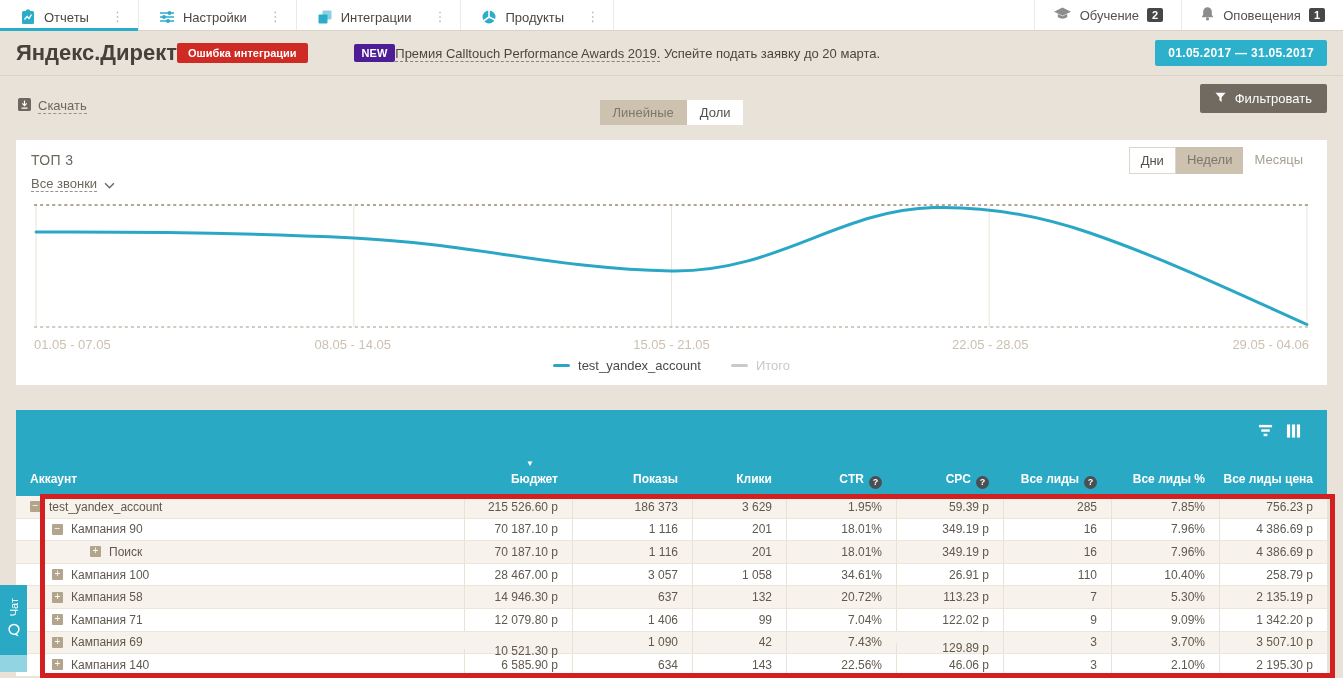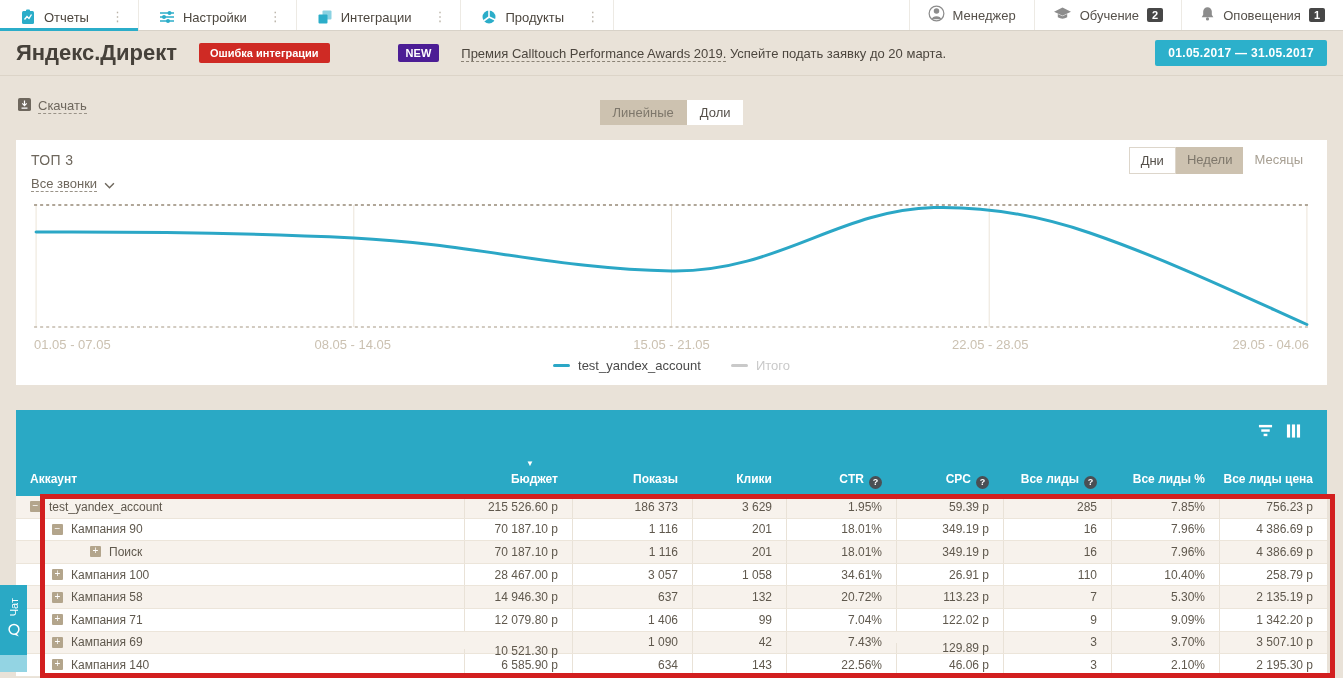--- a/index.html
+++ b/index.html
@@ -17,21 +17,21 @@
     padding:4px 6px 0 20px; border-right:1px solid #edeae4; font-size:13px; cursor:pointer; }
   .nav-tab .ticon { display:flex; margin-right:8px; }
   .nav-tab .kebab { color:#b9b2a7; font-size:13px; margin-left:14px; padding:0 8px; line-height:10px; }
   .nav-tab.active::after { content:""; position:absolute; left:0; right:0; bottom:-1px;
     height:3px; background:#2badc9; }
   .nav-item { display:flex; align-items:center; gap:8px; padding:0 18px;
     border-left:1px solid #edeae4; font-size:13px; color:#55504a; }
   .badge-dark { background:#474747; color:#fff; font-size:11px; font-weight:bold;
     padding:1px 5px; border-radius:2px; }
   
-  .page-header { height:45px; display:flex; align-items:center; gap:22px;
+  .page-header { height:45px; display:flex; align-items:center; gap:0;
     padding:0 16px; border-bottom:1px solid #dcd4c8; }
   .page-title { font-size:22px; color:#46413a; }
   .err-badge { background:#cf2a24; color:#fff; font-size:11px; font-weight:bold;
     padding:4px 11px; border-radius:2px; }
   .new-badge { background:#4c1d95; color:#fff; font-size:11px; font-weight:bold;
     padding:3px 8px; border-radius:2px; margin-left:46px; }
   .promo { font-size:13px; color:#4c463e; }
   .promo .dashed { border-bottom:1px dashed #8a8275; cursor:pointer; }
   .date-btn { margin-left:auto; background:#2cb0cb; color:#fff; font-weight:bold;
     font-size:12px; padding:6px 13px; border-radius:2px; cursor:pointer; letter-spacing:.3px; }
@@ -153,30 +153,20 @@
             </g>
           </svg>
       </span>
       <span>Продукты</span>
       <span class="kebab">⋮</span>
     </div>
   </div>
   <div class="nav-right">
     <div class="nav-item">
       <span>
-        <svg width="17" height="17" viewBox="0 0 18 18">
-            <circle cx="9" cy="9" r="7.8" fill="none" stroke="#8c8c8c" stroke-width="1.3"></circle>
-            <circle cx="9" cy="6.4" r="2.9" fill="#8c8c8c"></circle>
-            <path d="M3.8,15.2 a5.4,4.6 0 0 1 10.4,0 z" fill="#8c8c8c"></path>
-          </svg>
-      </span>
-      <span>Менеджер</span>
-    </div>
-    <div class="nav-item">
-      <span>
         <svg width="19" height="15" viewBox="0 0 20 16">
             <path d="M10,1.5 L19,6 L10,10.5 L1,6 Z" fill="#8c8c8c"></path>
             <path d="M5,8.5 v3.5 q5,3 10,0 v-3.5 l-5,2.5 z" fill="#8c8c8c"></path>
           </svg>
       </span>
       <span>Обучение</span>
       <span class="badge-dark">2</span>
     </div>
     <div class="nav-item">
       <span>
@@ -206,20 +196,28 @@
           <rect width="14" height="14" rx="2" fill="#6e675d"></rect>
           <path d="M7,2.8 v5 M4.6,5.8 L7,8.2 L9.4,5.8 M3.8,10.8 h6.4" stroke="#fff" stroke-width="1.3" fill="none"></path>
         </svg>
     </span>
     <span class="lbl">Скачать</span>
   </div>
   <div class="seg-toggle">
     <span class="seg on">Линейные</span>
     <span class="seg off">Доли</span>
   </div>
+  <button class="filter-btn" style="border:none">
+    <span>
+      <svg width="11" height="11" viewBox="0 0 12 12">
+          <path d="M0.5,0.8 h11 L7.2,5.6 V11 L4.8,9.1 V5.6 Z" fill="#fff"></path>
+        </svg>
+    </span>
+    <span>Фильтровать</span>
+  </button>
 </div>
 
 <section class="chart-card">
   <div class="top3">ТОП 3</div>
   <div class="metric">
     <span class="lbl">Все звонки</span>
     <span>
       <svg width="11" height="7" viewBox="0 0 10 6">
           <polyline points="1,1 5,5 9,1" fill="none" stroke="#6e675d" stroke-width="1.3"></polyline>
         </svg>

